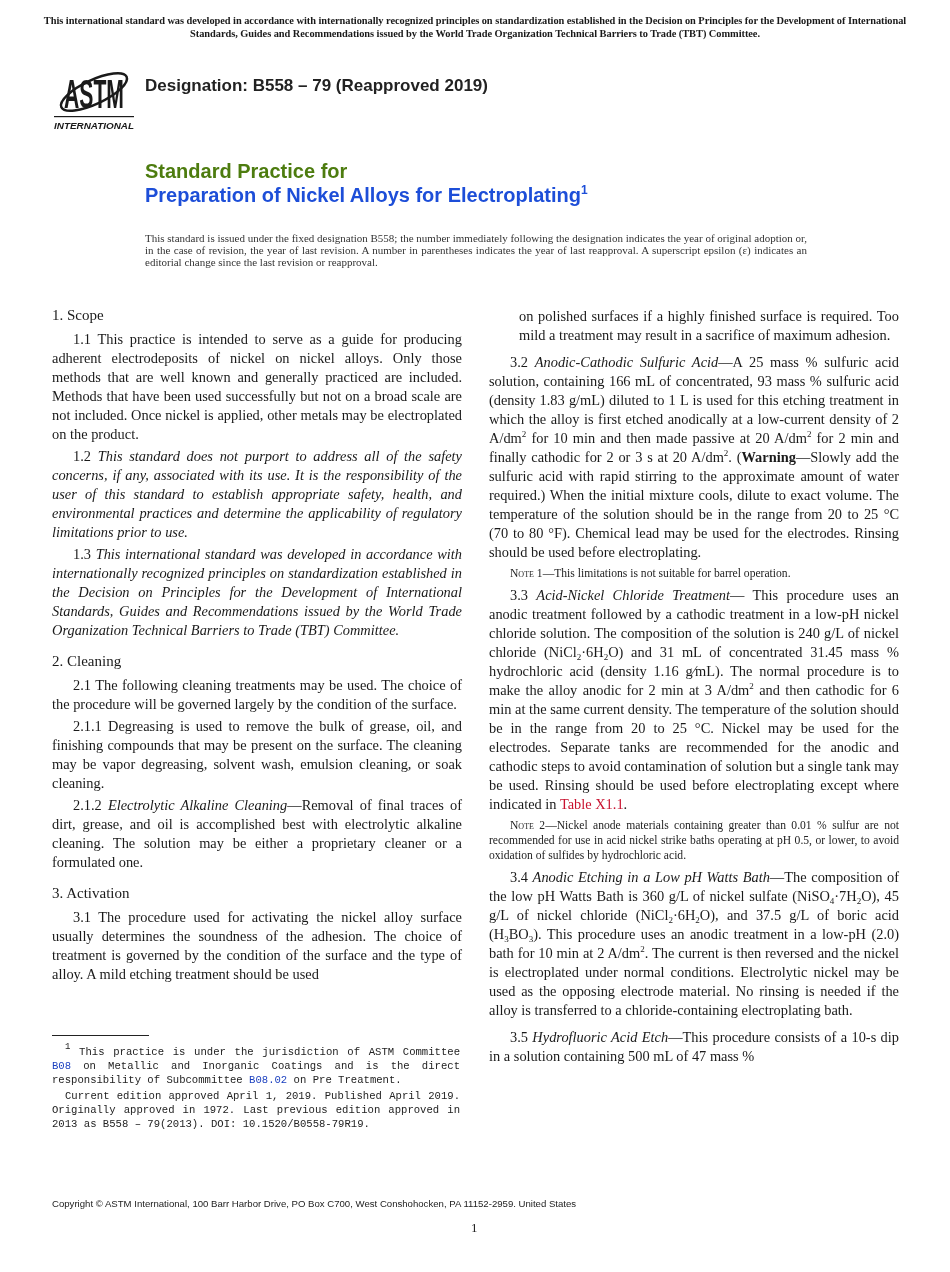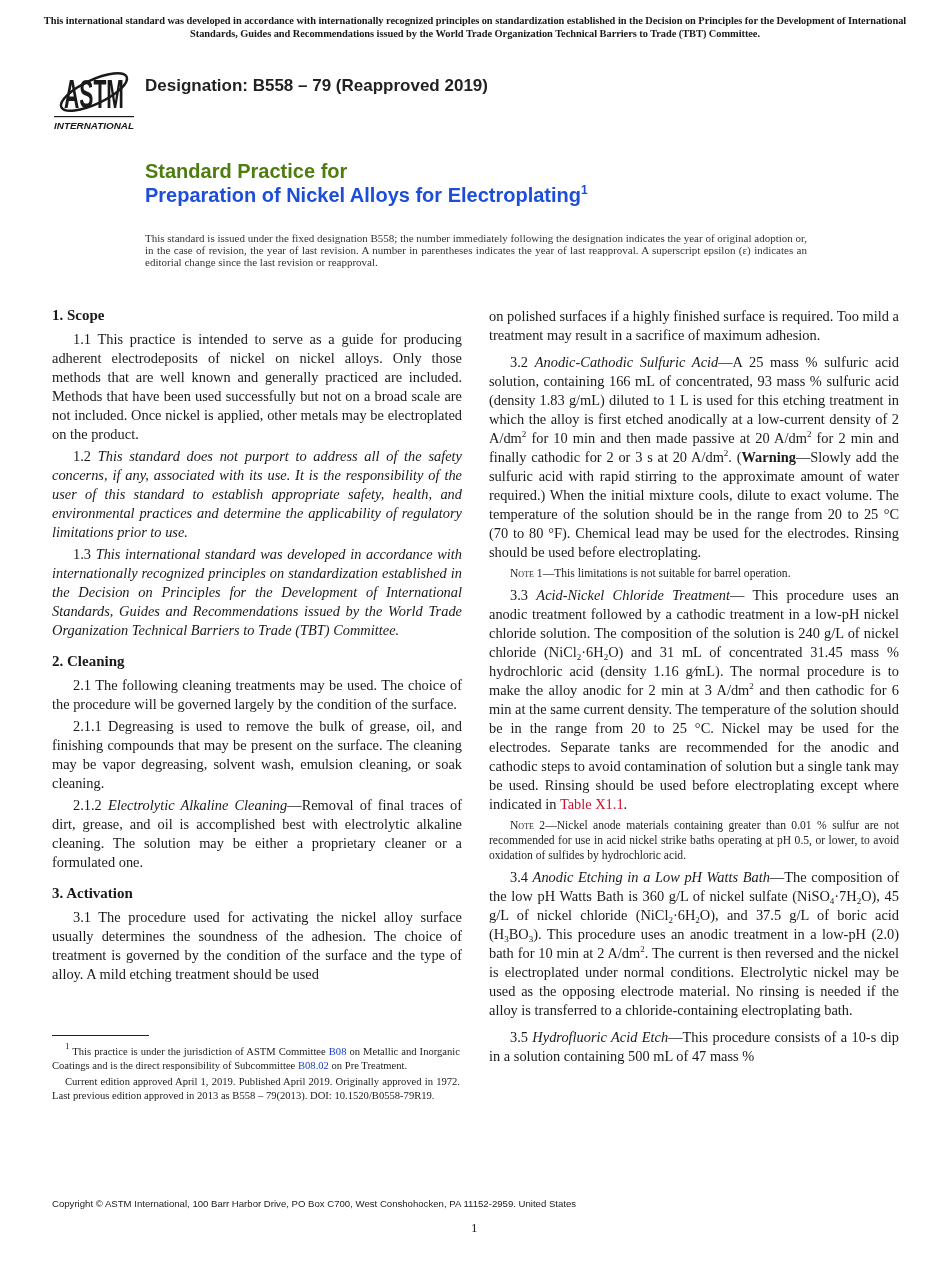--- a/index.html
+++ b/index.html
@@ -7,34 +7,34 @@
   .topnote { position:absolute; left:40px; top:14px; width:870px; text-align:center; font-family:"Liberation Serif", serif; font-weight:bold; font-size:10.4px; line-height:13px; letter-spacing:-0.05px; }
   .logo { position:absolute; left:52px; top:56px; width:84px; height:78px; }
   .designation { position:absolute; left:145px; top:76px; font-family:"Liberation Sans", sans-serif; font-weight:bold; font-size:17px; color:#222; }
   .title1 { position:absolute; left:145px; top:160px; font-family:"Liberation Sans", sans-serif; font-weight:bold; font-size:20px; color:#4d7c0f; }
   .title2 { position:absolute; left:145px; top:184px; font-family:"Liberation Sans", sans-serif; font-weight:bold; font-size:20px; color:#1d4ed8; }
   .title2 sup { font-size:12px; vertical-align:8px; line-height:0; }
   .issued { position:absolute; left:145px; top:232px; width:662px; font-size:11px; line-height:12px; text-align:justify; color:#333; }
   .col { position:absolute; top:306px; width:410px; font-size:14.4px; line-height:19px; text-align:justify; }
   .col.left { left:52px; }
   .col.right { left:489px; top:307px; }
-  h2 { font-size:15px; font-weight:bold; margin:0 0 5px 0; line-height:19px; }
+  h2 { font-size:15px; font-weight:normal; margin:0 0 5px 0; line-height:19px; }
   p { margin:0 0 3px 0; text-indent:21px; }
-  p.noind { text-indent:0; }
+  p.noind { text-indent:0;margin-left:30px; }
   .gap { height:9px; }
   .note { font-size:11.6px; line-height:15px; text-indent:21px; margin:4px 0 5px 0; color:#222; }
   .note .sc { font-variant:small-caps;margin-top:44px; }
   sup, sub { font-size:9px; line-height:0; }
   sup { vertical-align:6px; }
   sub { vertical-align:-3px; }
   .link-blue { color:#1a3fbf; }
   .link-red { color:#c8102e; }
   .fn-rule { position:absolute; left:52px; top:1035px; width:97px; height:1px; background:#222; }
   .footnotes { position:absolute; left:52px; top:1045px; width:410px; font-size:10.6px; line-height:14px; text-align:justify; color:#222; }
-  .footnotes p { margin:0 2px 2px 0; text-indent:13px; }
+  .footnotes p { margin:0 2px 2px 0; text-indent:13px;font-family:Liberation Mono, monospace; }
   .copyright { position:absolute; left:52px; top:1198px; font-family:"Liberation Sans", sans-serif; font-size:9.6px; color:#222; }
   .pagenum { position:absolute; left:471px; top:1220px; font-size:13px; color:#222; }
 </style>
 </head>
 <body>
 
 <div class="topnote">This international standard was developed in accordance with internationally recognized principles on standardization established in the Decision on Principles for the Development of International Standards, Guides and Recommendations issued by the World Trade Organization Technical Barriers to Trade (TBT) Committee.</div>
 
 <svg class="logo" viewBox="0 0 84 78">
   <ellipse cx="42" cy="36" rx="36" ry="12" fill="none" stroke="#1a1a1a" stroke-width="2.5" transform="rotate(-25 42 36)"></ellipse>

